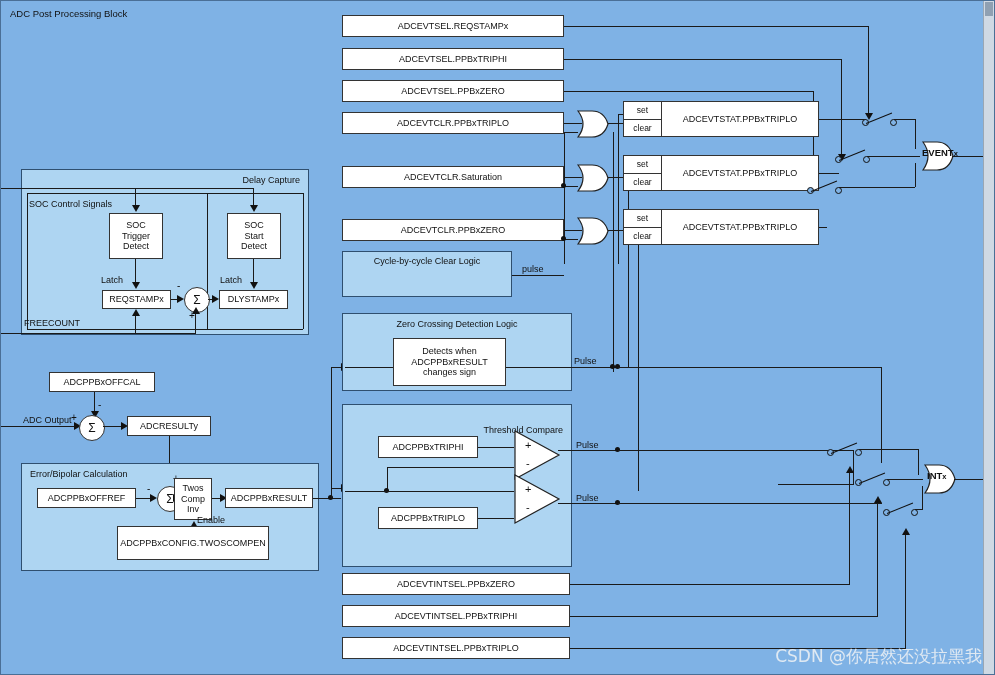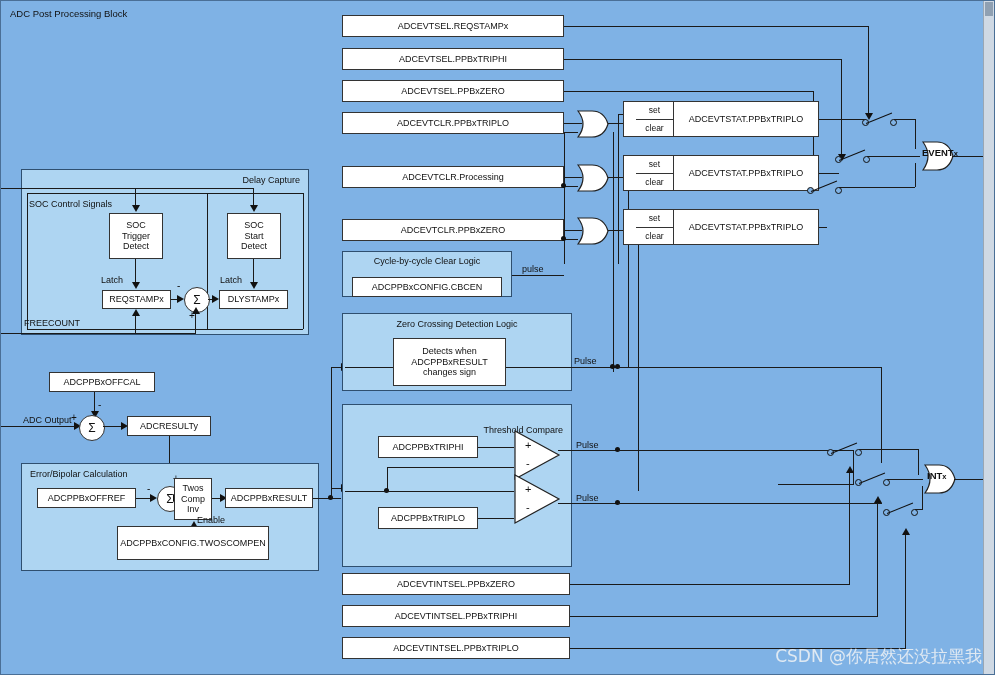--- a/index.html
+++ b/index.html
@@ -51,21 +51,21 @@
   
   .orgate{position:absolute;}
   
   .cmp{position:absolute;}
   .cmp .pm{position:absolute;font-size:11px;color:#111;}
   
   .sw{position:absolute;}
   .sw .pole{position:absolute;width:7px;height:7px;border-radius:50%;border:1.2px solid #111;background:#7fb2e5;box-sizing:border-box;}
   .sw .blade{position:absolute;height:0;border-top:1.3px solid #111;transform-origin:left center;}
   
-  .scbox{position:absolute;border:1px solid #333;background:#fff;box-sizing:border-box;display:flex;padding-left:12px;}
+  .scbox{position:absolute;border:1px solid #333;background:#fff;box-sizing:border-box;display:flex;}
   .scbox .sc{width:38px;display:flex;flex-direction:column;border-right:1px solid #333;box-sizing:border-box;}
   .scbox .sc div{flex:1;display:flex;align-items:center;justify-content:center;font-size:8.5px;color:#111;}
   .scbox .sc div:first-child{border-bottom:1px solid #333;}
   .scbox .nm{flex:1;display:flex;align-items:center;justify-content:center;font-size:9px;color:#111;}
   .outlbl{position:absolute;font-size:9.5px;font-weight:bold;color:#111;}
   .outlbl .sub{font-size:7.5px;}
   .watermark{
     position:absolute;right:12px;bottom:6px;font-size:17px;color:#e8eef4;opacity:.92;
     font-family:"DejaVu Sans",sans-serif;white-space:nowrap;
   }
@@ -243,21 +243,21 @@
   <div class="v" style="left:330px;top:366px;height:131px;"></div>
   <div class="h" style="left:330px;top:366px;width:14px;"></div>
   <div class="arr right" style="left:340px;top:362px;"></div>
   <div class="h" style="left:330px;top:487px;width:14px;"></div>
   <div class="arr right" style="left:340px;top:483px;"></div>
 
   <div class="box" style="left:341px;top:14px;width:222px;height:22px;">ADCEVTSEL.REQSTAMPx</div>
   <div class="box" style="left:341px;top:79px;width:222px;height:22px;">ADCEVTSEL.PPBxZERO</div>
   <div class="box" style="left:341px;top:47px;width:222px;height:22px;">ADCEVTSEL.PPBxTRIPHI</div>
   <div class="box" style="left:341px;top:111px;width:222px;height:22px;">ADCEVTCLR.PPBxTRIPLO</div>
-  <div class="box" style="left:341px;top:165px;width:222px;height:22px;">ADCEVTCLR.Processing</div>
+  <div class="box" style="left:341px;top:165px;width:222px;height:22px;">ADCEVTCLR.Saturation</div>
   <div class="box" style="left:341px;top:218px;width:222px;height:22px;">ADCEVTCLR.PPBxZERO</div>
 
   <div class="h" style="left:563px;top:25px;width:305px;"></div>
   <div class="v" style="left:867px;top:25px;height:90px;"></div>
   <div class="arr down" style="left:864px;top:112px;"></div>
 
   <div class="h" style="left:563px;top:58px;width:278px;"></div>
   <div class="v" style="left:840px;top:58px;height:98px;"></div>
   <div class="arr down" style="left:837px;top:153px;"></div>
 
@@ -357,21 +357,20 @@
     <svg width="34" height="32" viewBox="0 0 34 32">
       <path d="M2,2 Q12,16 2,30 L16,30 Q28,30 32,16 Q28,2 16,2 Z" fill="#ffffff" stroke="#222" stroke-width="1.2"></path>
     </svg>
   </div>
   <div class="h" style="left:951px;top:155px;width:44px;"></div>
   <div class="outlbl" style="left:921px;top:146px;"><span>EVENT</span><span class="sub">x</span></div>
 
   <div class="panel" style="left:341px;top:250px;width:170px;height:46px;">
     <div class="ptitle" style="left:0;right:0;top:4px;text-align:center;">Cycle-by-cycle Clear Logic</div>
   </div>
-  <div class="box" style="left:351px;top:276px;width:150px;height:20px;">ADCPPBxCONFIG.CBCEN</div>
   <div class="lbl" style="left:521px;top:263px;">pulse</div>
   <div class="h" style="left:511px;top:274px;width:52px;"></div>
 
   <div class="panel" style="left:341px;top:312px;width:230px;height:78px;">
     <div class="ptitle" style="left:0;right:0;top:5px;text-align:center;">Zero Crossing Detection Logic</div>
   </div>
   <div class="box multi" style="left:392px;top:337px;width:113px;height:48px;">
     <span>Detects when</span>
     <span>ADCPPBxRESULT</span>
     <span>changes sign</span>

